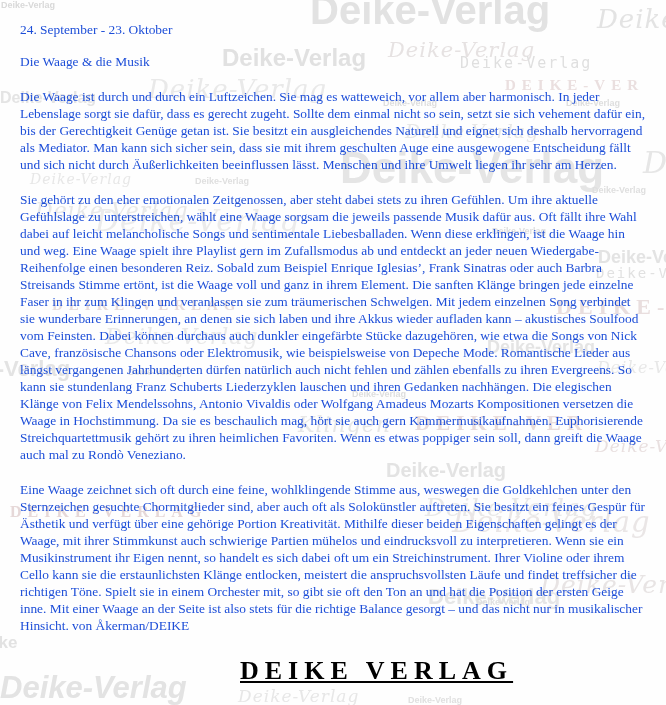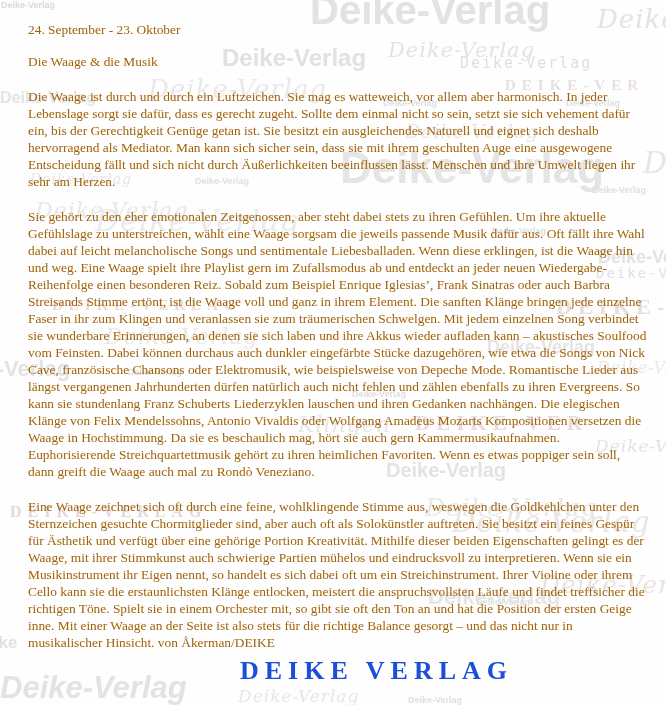--- a/index.html
+++ b/index.html
@@ -36,22 +36,22 @@
     -webkit-text-stroke:1px currentColor;
   }
   .wm.script{font-family:"DejaVu Serif",serif;font-style:italic;letter-spacing:1px;}
   .wm.mono{font-family:"DejaVu Sans Mono",monospace;letter-spacing:2px;}
   .wm.caps{font-family:"Liberation Serif",serif;font-weight:bold;letter-spacing:6px;}
   .wm.tiny{font-family:"Liberation Sans",sans-serif;font-weight:bold;}
   
   .content{
     position:relative;
     z-index:1;
-    padding:21px 18px 0 28px;
-    color:#a16207;
+    padding:21px 18px 0 20px;
+    color:#1d4ed8;
     font-size:13.4px;
     line-height:17px;
   }
   .heading{
     margin:0 0 15px 0;
   }
   .content p.body-par{
     margin:18px 0 17px 0;
     text-align:left;
   }
@@ -98,21 +98,21 @@
       <span class="wm script" style="left: 595px; top: 438px; font-size: 17px; color: rgb(233, 224, 224);">Deike-Ver</span>
       <span class="wm bold" style="left: 386px; top: 460px; font-size: 20px; color: rgb(227, 227, 227);">Deike-Verlag</span>
       <span class="wm script" style="left: 425px; top: 495px; font-size: 25px; color: rgb(232, 232, 232);">Deike-Verlag</span>
       <span class="wm caps" style="left: 10px; top: 504px; font-size: 16px; color: rgb(230, 216, 216);">DEIKE-VERLAG</span>
       <span class="wm script" style="left: 452px; top: 508px; font-size: 29px; color: rgb(234, 230, 230);">Deike-Verlag</span>
       <span class="wm outline" style="left: 55px; top: 552px; font-size: 24px; color: rgb(233, 233, 233);">Deike-Verlag</span>
       <span class="wm script" style="left: 540px; top: 572px; font-size: 25px; color: rgb(232, 228, 228);">Deike-Verla</span>
       <span class="wm bold" style="left: 428px; top: 586px; font-size: 22px; color: rgb(230, 230, 230);">Deike-Verlag</span>
       <span class="wm tiny" style="left: 476px; top: 598px; font-size: 9px; color: rgb(224, 224, 224);">Deike-Verlag</span>
       <span class="wm bold" style="left: -28px; top: 634px; font-size: 17px; color: rgb(226, 226, 226);">Deike</span>
-      <span class="wm caps" style="left: 240px; top: 658px; font-size: 26px; color: #1d4ed8;">DEIKE VERLAG</span>
+      <span class="wm caps" style="left: 240px; top: 658px; font-size: 26px; color: #000000; text-decoration: underline;">DEIKE VERLAG</span>
       <span class="wm bolditalic" style="left: 0px; top: 672px; font-size: 31px; color: rgb(227, 227, 227);">Deike-Verlag</span>
       <span class="wm script" style="left: 238px; top: 688px; font-size: 17px; color: rgb(231, 231, 231);">Deike-Verlag</span>
       <span class="wm outline" style="left: 532px; top: 680px; font-size: 30px; color: rgb(223, 229, 236);">Deike</span>
       <span class="wm tiny" style="left: 408px; top: 696px; font-size: 9px; color: rgb(224, 224, 224);">Deike-Verlag</span>
     </div>
   <div class="content">
     <p class="heading">24. September - 23. Oktober</p>
     <p class="heading">Die Waage &amp; die Musik</p>
     <div id="paragraphs">
         <p class="body-par">Die Waage ist durch und durch ein Luftzeichen. Sie mag es watteweich, vor allem aber harmonisch. In jeder Lebenslage sorgt sie dafür, dass es gerecht zugeht. Sollte dem einmal nicht so sein, setzt sie sich vehement dafür ein, bis der Gerechtigkeit Genüge getan ist. Sie besitzt ein ausgleichendes Naturell und eignet sich deshalb hervorragend als Mediator. Man kann sich sicher sein, dass sie mit ihrem geschulten Auge eine ausgewogene Entscheidung fällt und sich nicht durch Äußerlichkeiten beeinflussen lässt. Menschen und ihre Umwelt liegen ihr sehr am Herzen.</p>

